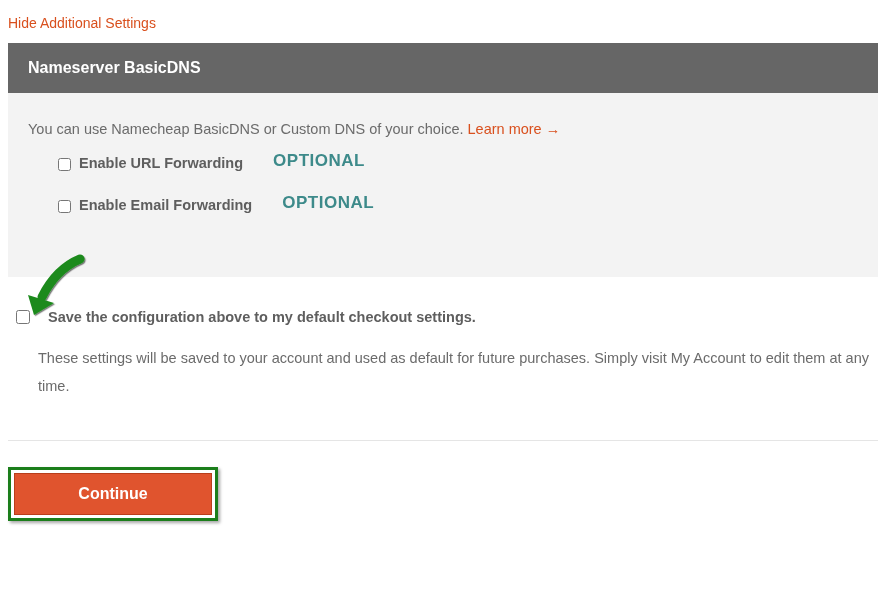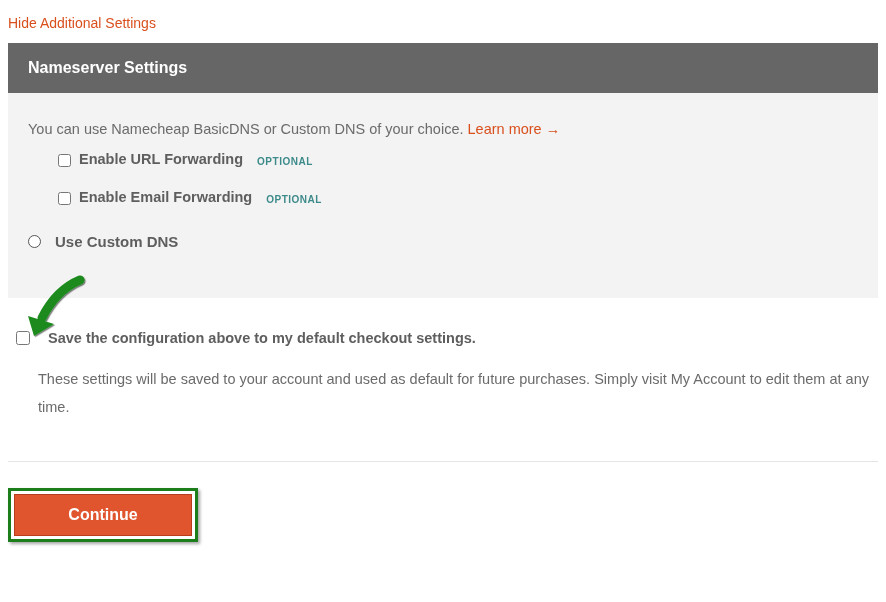--- a/index.html
+++ b/index.html
@@ -94,23 +94,23 @@
     }
     .check-label {
       font-weight: bold;
       font-size: 14.5px;
       color: #5e5e5e;
       cursor: pointer;
     }
     .optional-badge {
       color: #3d8a8a;
       font-weight: bold;
-      font-size: 10px;
+      font-size: 17px;
       letter-spacing: 0.5px;
-      margin-left: 14px;
+      margin-left: 30px;
     }
     .save-section {
       position: relative;
       padding: 22px 8px 10px 8px;
       margin-top: 10px;
     }
     .arrow {
       position: absolute;
       left: 18px;
       top: -36px;
@@ -153,58 +153,54 @@
       padding: 3px;
       box-shadow: 2px 2px 3px rgba(0,0,0,0.35);
     }
     .continue-btn {
       background: #e0542e;
       color: #fff;
       border: 1px solid #b83e1b;
       font-weight: bold;
       font-size: 16px;
       padding: 11px 0;
-      width: 178px;
+      width: 198px;
       cursor: pointer;
       display: block;
       text-align: center;
     }
   </style>
 </head>
 <body>
 
 
 
 <a class="hide-link">Hide Additional Settings</a>
 
 <div class="panel">
-  <div class="panel-header">Nameserver Settings</div>
+  <div class="panel-header">Nameserver BasicDNS</div>
   <div class="panel-body">
     <p class="intro">
       <span>You can use Namecheap BasicDNS or Custom DNS of your choice. </span><a class="learn-more">Learn more →</a>
     </p>
 
 
     <div class="sub-options">
       <div class="check-row">
         <input type="checkbox" class="check-input" id="c-url" style="">
         <label for="c-url" class="check-label">Enable URL Forwarding</label>
         <span class="optional-badge">OPTIONAL</span>
       </div>
       <div class="check-row">
         <input type="checkbox" class="check-input" id="c-email" style="">
         <label for="c-email" class="check-label">Enable Email Forwarding</label>
         <span class="optional-badge">OPTIONAL</span>
       </div>
     </div>
 
-    <div class="radio-row">
-      <input type="radio" name="ns" class="radio-input" id="r-custom" style="">
-      <label for="r-custom" class="radio-label">Use Custom DNS</label>
-    </div>
   </div>
 </div>
 
 <div class="save-section">
   <svg class="arrow" width="68" height="70" viewBox="0 0 68 70">
     <defs>
       <filter id="ds" x="-20%" y="-20%" width="160%" height="160%">
         <feDropShadow dx="1.2" dy="1.2" stdDeviation="0.6" flood-color="rgba(0,0,0,0.5)"></feDropShadow>
       </filter>
     </defs>

